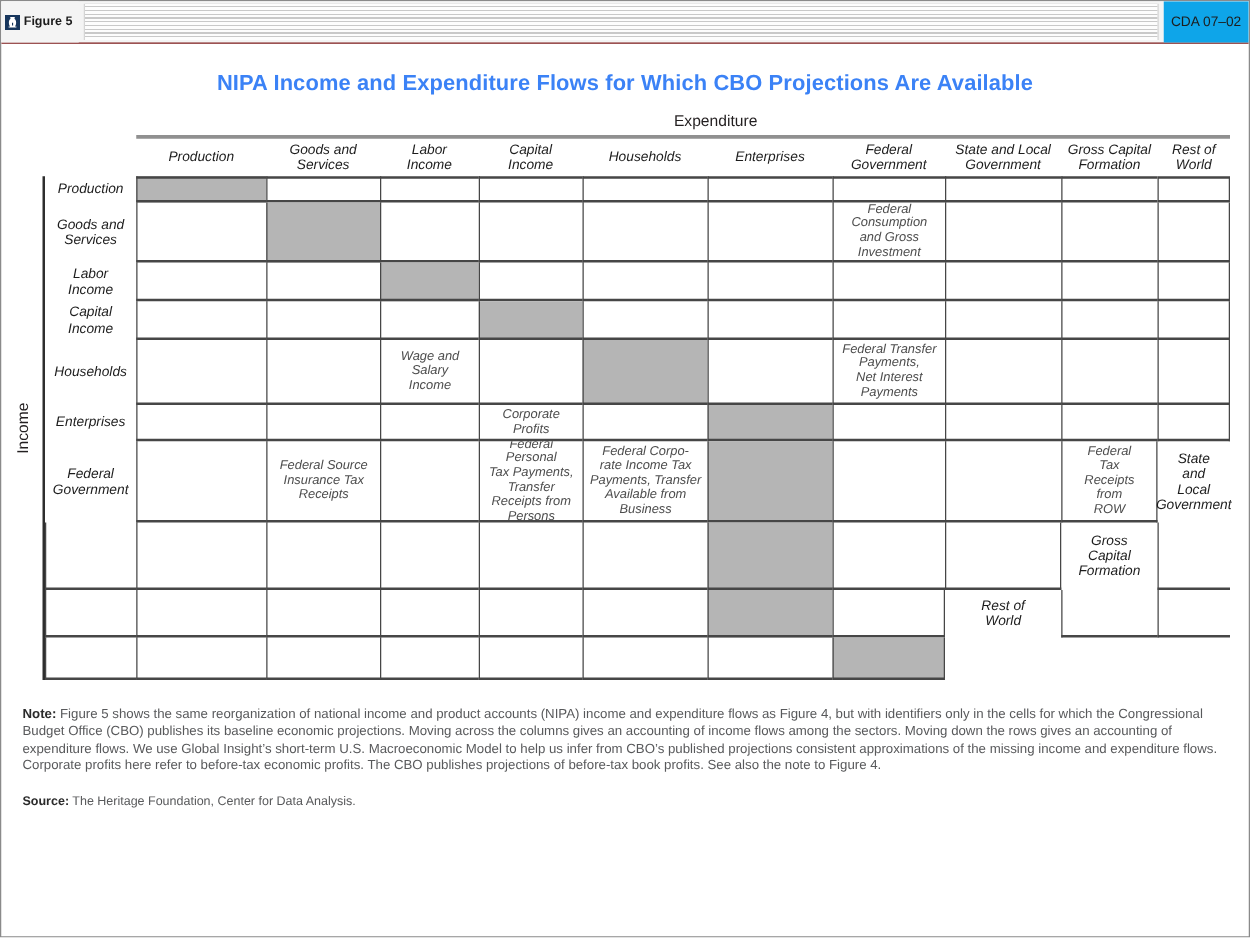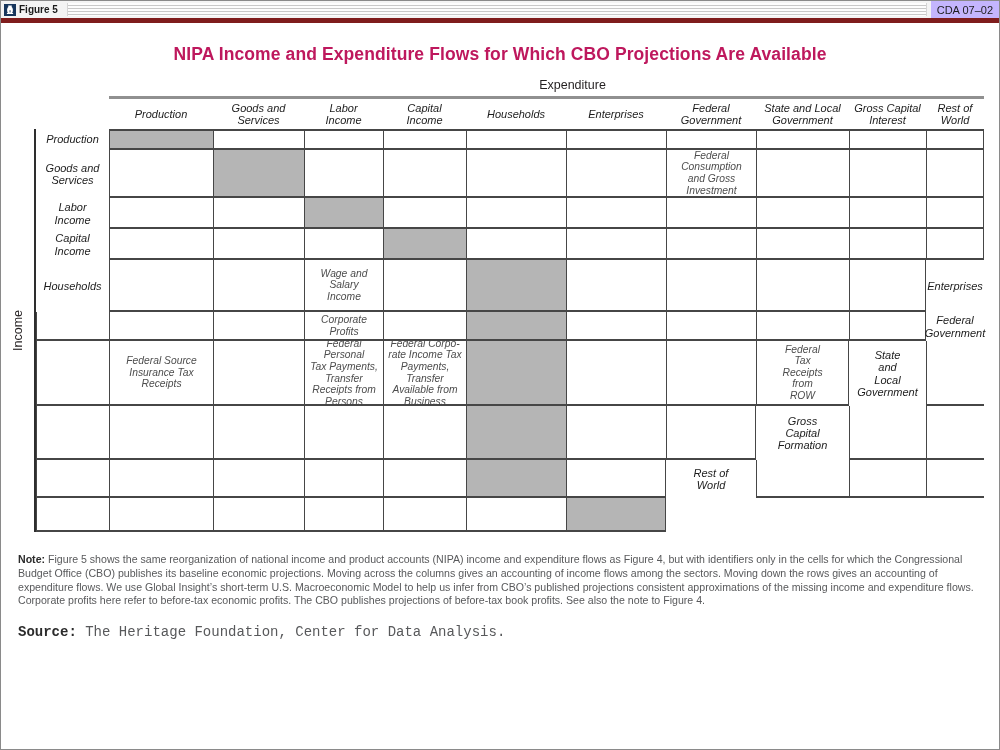--- a/index.html
+++ b/index.html
@@ -7,41 +7,41 @@
   .page {
     width:1000px; height:750px;
     border:1px solid #8a8a8a;
     background:#fff;
     font-family:"Liberation Sans", sans-serif;
     position:relative;
     overflow:hidden;
   }
   
   .titlebar {
-    height:22px;
+    height:34px;
     display:flex; align-items:stretch;
-    border-bottom:5px solid #7f1d1d;
+    border-bottom:1px solid #7f1d1d;
     background:#f4f4f4;
   }
   .tb-left { display:flex; align-items:center; gap:3px; padding:0 5px 0 3px; background:#f4f4f4; }
   .tb-left .fig-label { font-size:10px; font-weight:bold; color:#1d1d1d; white-space:nowrap; }
   .tb-stripes {
     flex:1; margin:2px 4px;
     background:repeating-linear-gradient(to bottom, #fdfdfd 0 2px, #c9c9c9 2px 3px);
     border-left:1px solid #d5d5d5; border-right:1px solid #d5d5d5;
   }
-  .tb-right { display:flex; align-items:center; padding:0 6px; background:#c4b5fd; }
+  .tb-right { display:flex; align-items:center; padding:0 6px; background:#0ea5e9; }
   .tb-right .doc-code { font-size:11px; color:#1d1d1d; white-space:nowrap; }
   .logo { width:12px; height:12px; display:block; }
 
   
   .fig-title {
     margin-top:21px;
     text-align:center;
-    font-size:17.5px; font-weight:bold; color:#be185d;
+    font-size:17.5px; font-weight:bold; color:#3b82f6;
     letter-spacing:0.1px;
   }
 
   
   .table-area { position:relative; margin:13px 14px 0 35px; width:1000px; }
   .exp-label {
     padding-left:73px; height:18px;
     text-align:center; font-size:12.5px; color:#231f20;
   }
   .exp-rule { margin-left:73px; width:875px; height:3px; background:#909090; }
@@ -81,21 +81,21 @@
     display:flex; align-items:center; justify-content:center;
   }
   .income-label span {
     writing-mode:vertical-rl; transform:rotate(180deg);
     font-size:12.5px; color:#231f20;
   }
 
   
   .note-block { margin:21px 16px 16px 17px; font-size:10.6px; line-height:1.3; color:#58595b; }
   .note-block b, .source-block b { color:#2b2b2b; }
-  .source-block { margin:2px 16px 0 17px; font-size:14px; color:#58595b;font-family:Liberation Mono, monospace; }
+  .source-block { margin:2px 16px 0 17px; font-size:10px; color:#58595b; }
 </style>
 </head>
 <body>
 
 <div class="page">
 
   <div class="titlebar">
     <div class="tb-left">
       <svg class="logo" viewBox="0 0 12 12">
         <rect x="0" y="0" width="12" height="12" fill="#17365d"></rect>
@@ -124,21 +124,21 @@
 Income</div>
         <div class="col-h">Capital
 Income</div>
         <div class="col-h">Households</div>
         <div class="col-h">Enterprises</div>
         <div class="col-h">Federal
 Government</div>
         <div class="col-h">State and Local
 Government</div>
         <div class="col-h">Gross Capital
-Interest</div>
+Formation</div>
         <div class="col-h">Rest of
 World</div>
       </div>
     <div id="matrix-body">
         <div class="row-h">Production</div>
         <div class="cell first-row" style="background: rgb(181, 181, 181);"></div>
         <div class="cell first-row"></div>
         <div class="cell first-row"></div>
         <div class="cell first-row"></div>
         <div class="cell first-row"></div>
@@ -188,20 +188,24 @@
         <div class="cell last-col"></div>
         <div class="row-h">Households</div>
         <div class="cell"></div>
         <div class="cell"></div>
         <div class="cell">Wage and
 Salary
 Income</div>
         <div class="cell"></div>
         <div class="cell" style="background: rgb(181, 181, 181);"></div>
         <div class="cell"></div>
+        <div class="cell">Federal Transfer
+Payments,
+Net Interest
+Payments</div>
         <div class="cell"></div>
         <div class="cell"></div>
         <div class="cell last-col"></div>
         <div class="row-h">Enterprises</div>
         <div class="cell"></div>
         <div class="cell"></div>
         <div class="cell"></div>
         <div class="cell">Corporate
 Profits</div>
         <div class="cell"></div>

